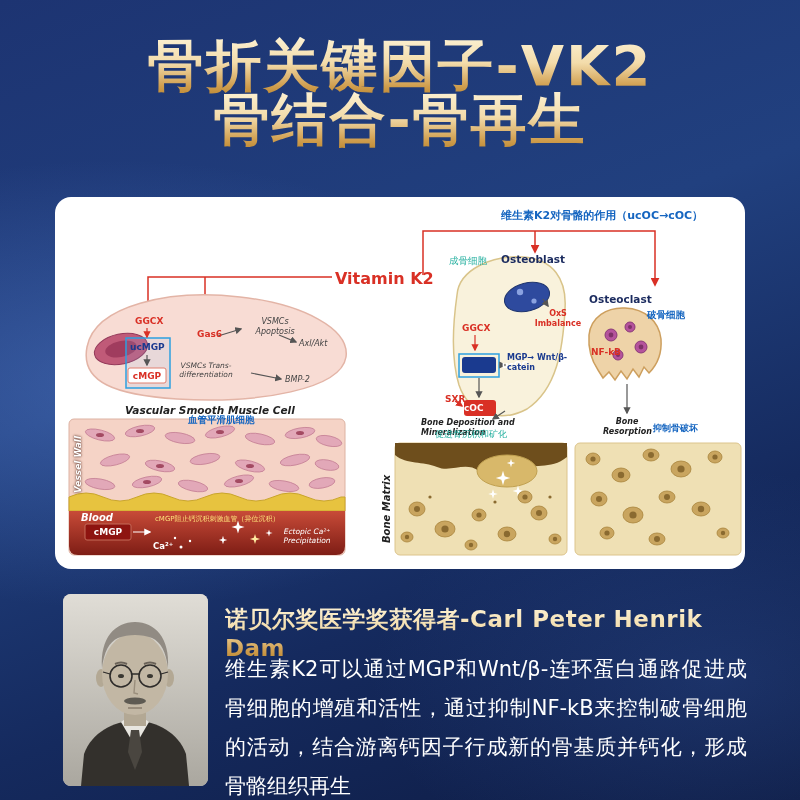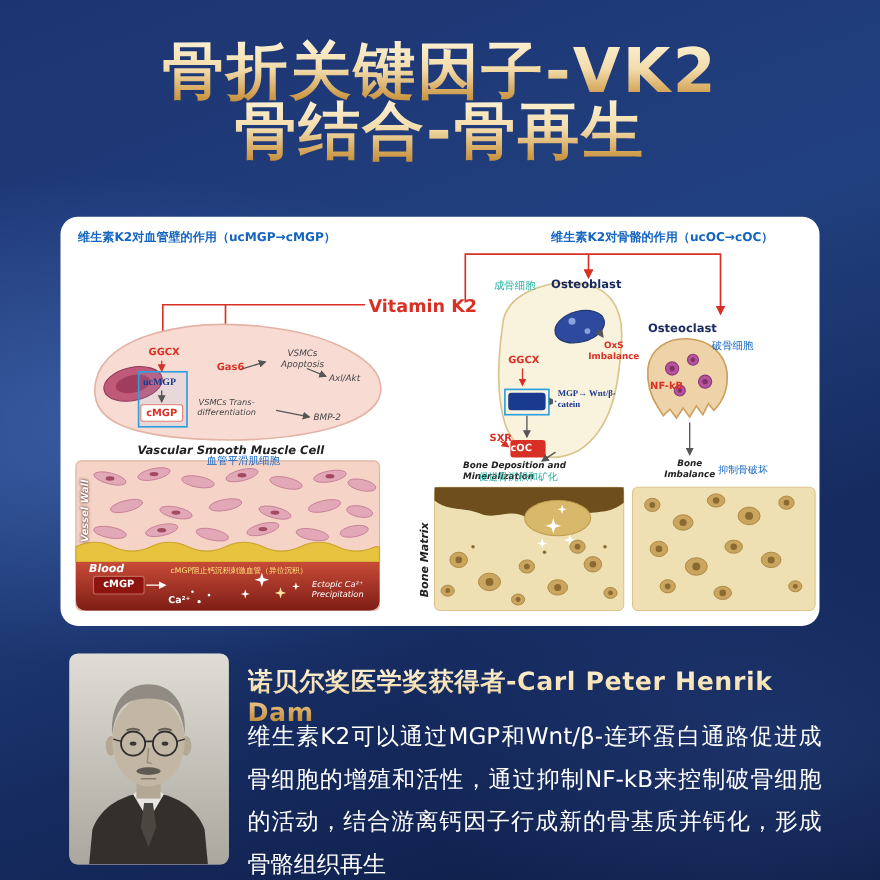--- a/index.html
+++ b/index.html
@@ -23,23 +23,23 @@
     font-size:56px; letter-spacing:2px; line-height:1.15; }
   #title1{ top:34px; } #title2{ top:88px; }
 
   .panel{ position:absolute; left:55px; top:197px; width:690px; height:372px;
     background:#ffffff; border-radius:16px; overflow:hidden; }
   .diagram-svg{ position:absolute; left:0; top:0; width:690px; height:372px; }
 
   .lbl{ position:absolute; line-height:1.2; white-space:normal; }
   .hdr{ color:#1565c0; font-weight:bold; font-size:11px; }
   .red{ color:#d93025; font-weight:bold;text-align:center; }
-  .navy{ color:#1a3a8f; font-weight:bold;font-family:Liberation Serif, serif; }
+  .navy{ color:#1a3a8f; font-weight:bold; }
   .dkblue{ color:#1a2a5e; font-weight:bold; }
-  .blue{ color:#1565c0; }
+  .blue{ color:#1565c0;font-weight:bold; }
   .teal{ color:#26b0a0; }
   .it{ font-style:italic; color:#444; }
   .bit{ font-style:italic; font-weight:bold; color:#222; }
   .wh{ color:#fff; }
   .ctr{ text-align:center; }
   .vert{ transform:rotate(-90deg); transform-origin:left top; white-space:nowrap; }
   .shadowed{ text-shadow:0 0 2px rgba(70,30,20,0.8),0 0 3px rgba(70,30,20,0.6); }
 
   .portrait{ position:absolute; left:63px; top:594px; width:145px; height:192px;
     border-radius:8px; overflow:hidden; background:#cfccc4; }
@@ -238,21 +238,20 @@
         <circle cx="578" cy="318" r="3.6"></circle>
           <circle cx="612" cy="300" r="3"></circle>
           <circle cx="646" cy="312" r="3.2"></circle>
         <circle cx="668" cy="336" r="2.2"></circle>
           <circle cx="552" c336="" r="2.6" cy="336"></circle>
           <circle cx="602" cy="342" r="3"></circle>
       </g>
     </g>
   </svg>
 
-  <div class="lbl hdr" style="left:16px;top:12px;width:300px;">维生素K2对血管壁的作用（ucMGP→cMGP）</div>
   <div class="lbl hdr" style="left:425px;top:12px;width:262px;margin-left:21px;">维生素K2对骨骼的作用（ucOC→cOC）</div>
   <div class="lbl red" style="left:280px;top:72px;font-size:16px;">Vitamin K2</div>
 
   <div class="lbl red" style="left:80px;top:119px;font-size:9px;">GGCX</div>
   <div class="lbl navy" style="left:75px;top:145px;font-size:9px;">ucMGP</div>
   <div class="lbl red ctr" style="left:73px;top:174px;width:38px;font-size:9px;">cMGP</div>
   <div class="lbl red" style="left:142px;top:132px;font-size:9px;">Gas6</div>
   <div class="lbl it ctr" style="left:189px;top:120px;width:62px;font-size:8px;">VSMCs Apoptosis</div>
   <div class="lbl it" style="left:244px;top:142px;font-size:8px;">Axl/Akt</div>
   <div class="lbl it ctr" style="left:108px;top:164px;width:86px;font-size:7.5px;">VSMCs Trans-differentiation</div>
@@ -275,21 +274,21 @@
   <div class="lbl red ctr" style="left:474px;top:112px;width:58px;font-size:8px;">OxS Imbalance</div>
   <div class="lbl red" style="left:390px;top:197px;font-size:9px;">SXR</div>
   <div class="lbl wh ctr" style="left:409px;top:206px;width:14px;font-size:9px;font-weight:bold;">cOC</div>
 
   <div class="lbl dkblue" style="left:534px;top:96px;font-size:10.5px;">Osteoclast</div>
   <div class="lbl blue" style="left:592px;top:112px;font-size:9.5px;">破骨细胞</div>
   <div class="lbl red" style="left:536px;top:150px;font-size:9px;">NF-kB</div>
 
   <div class="lbl bit" style="left:366px;top:221px;width:160px;font-size:8px;">Bone Deposition and Mineralization</div>
   <div class="lbl teal" style="left:380px;top:232px;font-size:9px;">促进骨沉积和矿化</div>
-  <div class="lbl bit ctr" style="left:548px;top:220px;width:48px;font-size:8px;">Bone Imbalance</div>
+  <div class="lbl bit ctr" style="left:548px;top:220px;width:48px;font-size:8px;">Bone Resorption</div>
   <div class="lbl blue" style="left:598px;top:226px;font-size:9px;">抑制骨破坏</div>
   <div class="lbl bit vert" style="left:326px;top:346px;font-size:10px;">Bone Matrix</div>
 </div>
 
 <div class="portrait">
   <svg viewBox="0 0 145 192" width="145" height="192">
     <defs>
       <linearGradient id="pg" x1="0" y1="0" x2="0" y2="1">
         <stop offset="0" stop-color="#e0ddd6"></stop>
           <stop offset="1" stop-color="#aaa79f"></stop>

